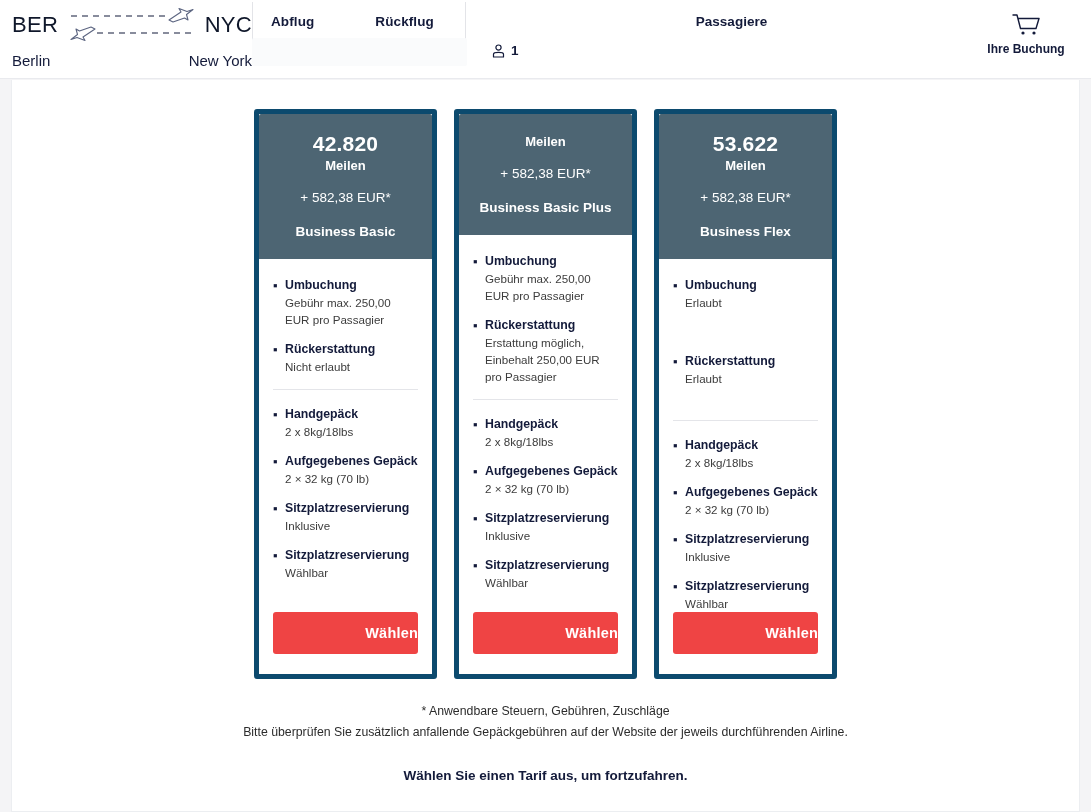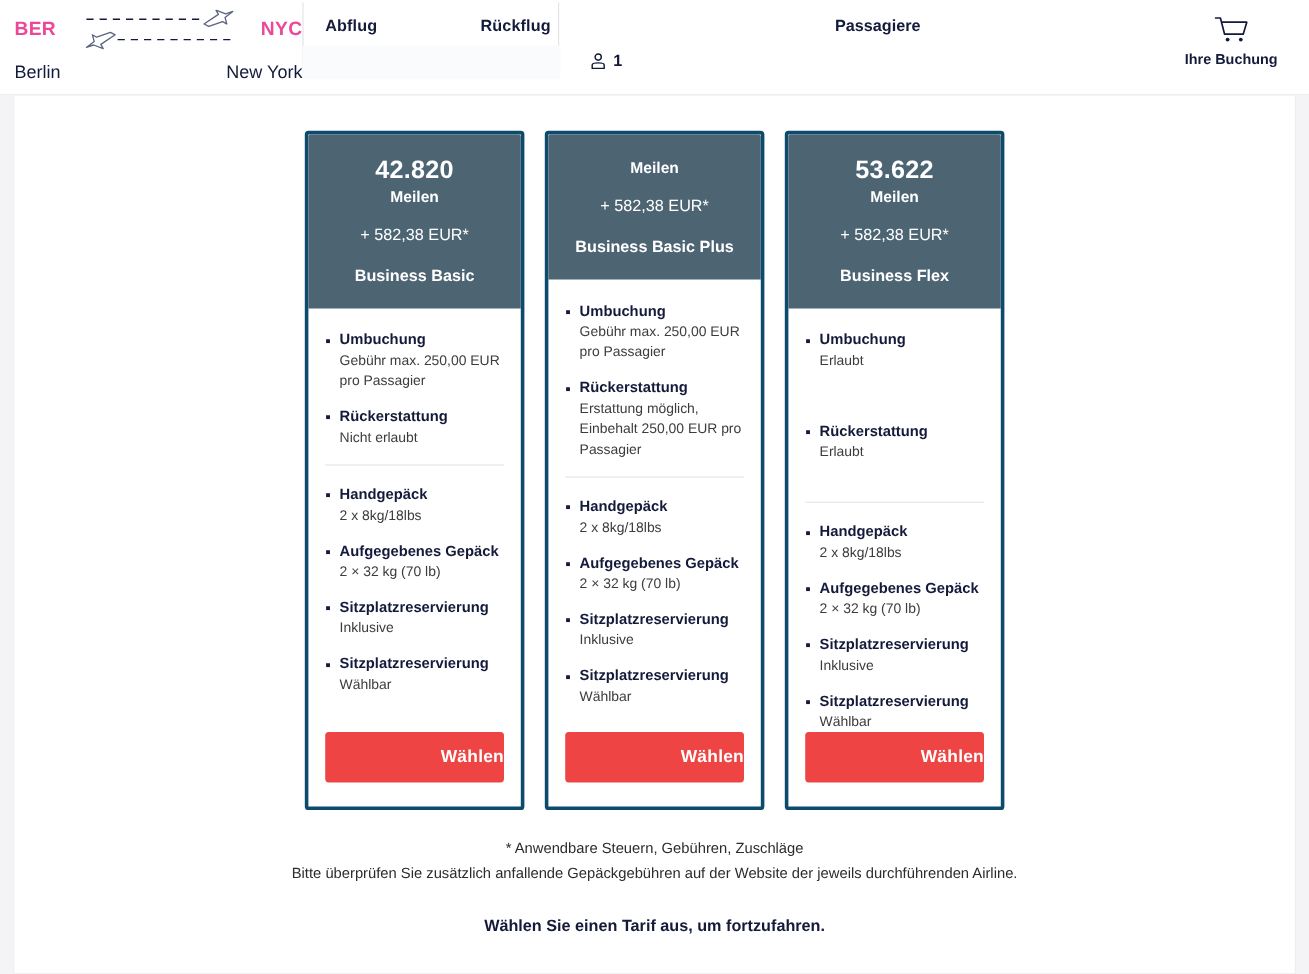--- a/index.html
+++ b/index.html
@@ -27,24 +27,24 @@
     position: relative;
     height: 78px;
   }
   .route-codes {
     display: flex;
     align-items: center;
     justify-content: space-between;
     width: 240px;
   }
   .code {
-    font-size: 16px;
-    font-weight: 700;
+    font-size: 22px;
+    font-weight: 400;
     letter-spacing: 0.3px;
-    color: #ec4899;
+    color: #0f172a;
   }
   .planes {
     position: relative;
     width: 125px;
     height: 34px;
     flex: none;
   }
   .planes svg { position: absolute; left: 0; top: 0; }
   .route-cities {
     display: flex;
@@ -64,21 +64,21 @@
     height: 62px;
     margin-top: 2px;
     flex: none;
   }
   .flights-block {
     width: 212px;
     padding: 14px 0 0 18px;
     height: 78px;
     position: relative;
   }
-  .flight-labels { display: flex; gap: 86px; }
+  .flight-labels { display: flex; gap: 61px; }
   .flight-label {
     font-size: 13.5px;
     font-weight: bold;
     color: #131a3a;
     letter-spacing: 0.1px;
   }
   .skeleton {
     position: absolute;
     left: -1px;
     top: 38px;
@@ -162,21 +162,21 @@
 
   .fares-row {
     display: flex;
     justify-content: center;
     gap: 17px;
     margin-top: 29px;
   }
   .fare-card {
     width: 183px;
     background: #ffffff;
-    border: 3px solid #0c4a6e;
+    border: 5px solid #0c4a6e;
     border-radius: 3px;
     display: flex;
     flex-direction: column;
     box-shadow: 0 0 0 0 rgba(0,0,0,0);
   }
   .fare-head {
     background: #4d6573;
     color: #ffffff;
     padding: 18px 10px 20px;
     text-align: center;

